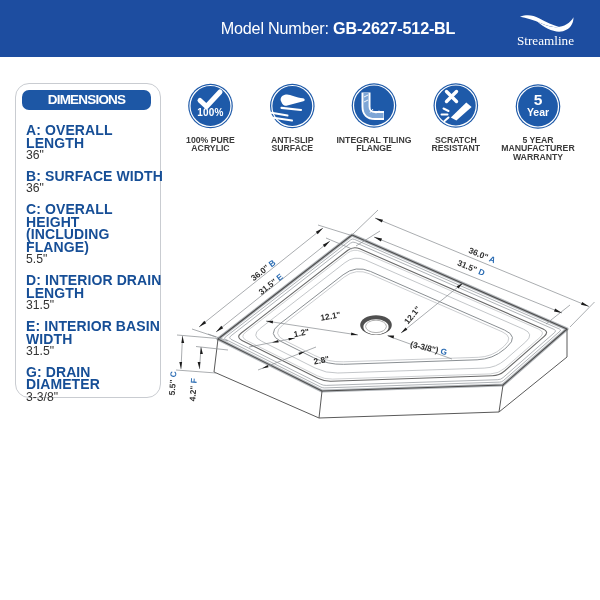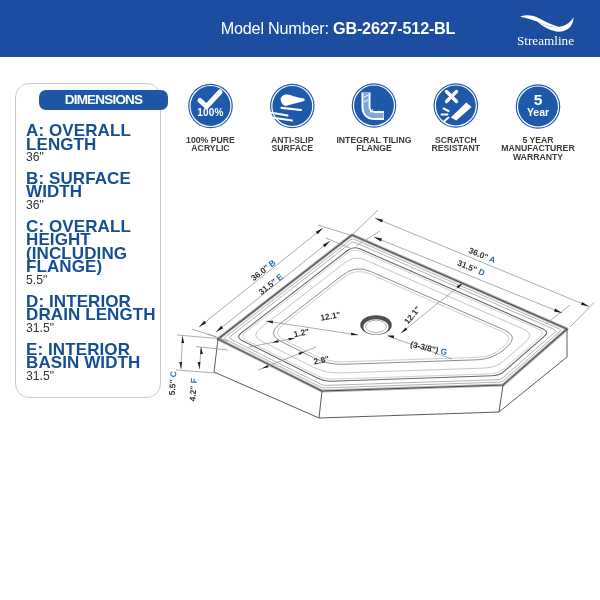--- a/index.html
+++ b/index.html
@@ -2,43 +2,44 @@
 <html><head>
 <meta charset="utf-8">
 <style>
 html,body{margin:0;padding:0;}
 body{width:600px;height:600px;background:#fff;font-family:"Liberation Sans",sans-serif;position:relative;overflow:hidden;}
 #bar{position:absolute;left:0;top:0;width:600px;height:57px;background:#1d4da0;}
 #mn{position:absolute;left:0;top:0;width:600px;text-align:center;line-height:57px;color:#fff;font-size:16.2px;letter-spacing:-0.2px;margin-left:38px;}
 #mn b{font-weight:bold;}
 #logo{position:absolute;right:10px;top:5px;}
 #panel{position:absolute;left:15px;top:83px;width:144px;height:313px;border:1.3px solid #c9ccd1;border-radius:14px;background:#fff;}
-#dimhdr{position:absolute;left:6px;top:5.8px;width:129px;height:20.5px;background:#1d57a5;border-radius:7px;color:#fff;font-weight:bold;font-size:13.5px;text-align:center;line-height:20.5px;letter-spacing:-0.8px;margin-left:17px;}
+#dimhdr{position:absolute;left:6px;top:5.8px;width:129px;height:20.5px;background:#1d57a5;border-radius:7px;color:#fff;font-weight:bold;font-size:13.5px;text-align:center;line-height:20.5px;letter-spacing:-0.8px;}
 #items{position:absolute;left:10px;top:41px;width:138px;font-size:12.2px;line-height:11.5px;color:#333;}
 #items .it{margin-bottom:9.4px;}
-#items .lb{color:#164e96;font-weight:bold;font-size:17px;letter-spacing:0.1px;}
+#items .lb{color:#164e96;font-weight:bold;font-size:14px;letter-spacing:0.1px;}
 #main{position:absolute;left:0;top:0;}
 </style>
 </head>
 <body>
 <div id="bar"></div>
 <div id="mn">Model Number: <b>GB-2627-512-BL</b></div>
 <svg id="logo" style="position:absolute;right:10px;top:5px;left:auto" width="80" height="48" viewBox="0 0 80 48">
  <path d="M10,11.8 C17,9.2 23,10.2 29,13.2 C36,16.8 43,20.3 50,22.3 C45,22.9 38,21.4 31,18.3 C24,15.2 16,12.9 10,11.8 Z" fill="#fff"></path>
  <path d="M27,16.3 C34,20.3 41,22.6 47,22.2 C54,21.7 60,18.4 63.5,12.3 C63.5,19.4 59.5,24.5 53,26.2 C45,28.2 35,23.4 27,16.3 Z" fill="#fff"></path>
  <text x="35.5" y="40.3" text-anchor="middle" font-family="Liberation Serif, serif" font-size="13.2" fill="#fff">Streamline</text>
 </svg>
 <div id="panel">
  <div id="dimhdr">DIMENSIONS</div>
  <div id="items">
   <div class="it"><span class="lb">A: OVERALL LENGTH</span><br>36"</div>
   <div class="it"><span class="lb">B: SURFACE WIDTH</span><br>36"</div>
   <div class="it"><span class="lb">C: OVERALL HEIGHT (INCLUDING FLANGE)</span><br>5.5"</div>
   <div class="it"><span class="lb">D: INTERIOR DRAIN LENGTH</span><br>31.5"</div>
   <div class="it"><span class="lb">E: INTERIOR BASIN WIDTH</span><br>31.5"</div>
+  <div class="it"><span class="lb">G: DRAIN DIAMETER</span><br>3-3/8"</div>
  </div>
 </div>
 <svg id="main" width="600" height="600" viewBox="0 0 600 600">
 
 <g id="icons" font-family="Liberation Sans, sans-serif">
 
  <g id="c1">
   <circle cx="210.5" cy="106" r="22.3" fill="#1e5aa9"></circle>
   <circle cx="210.5" cy="106" r="20.5" fill="none" stroke="#fff" stroke-width="1.2"></circle>
   <path d="M200,100.5 L206.5,106.5 L220,92" fill="none" stroke="#fff" stroke-width="5" stroke-linecap="round" stroke-linejoin="round"></path>

